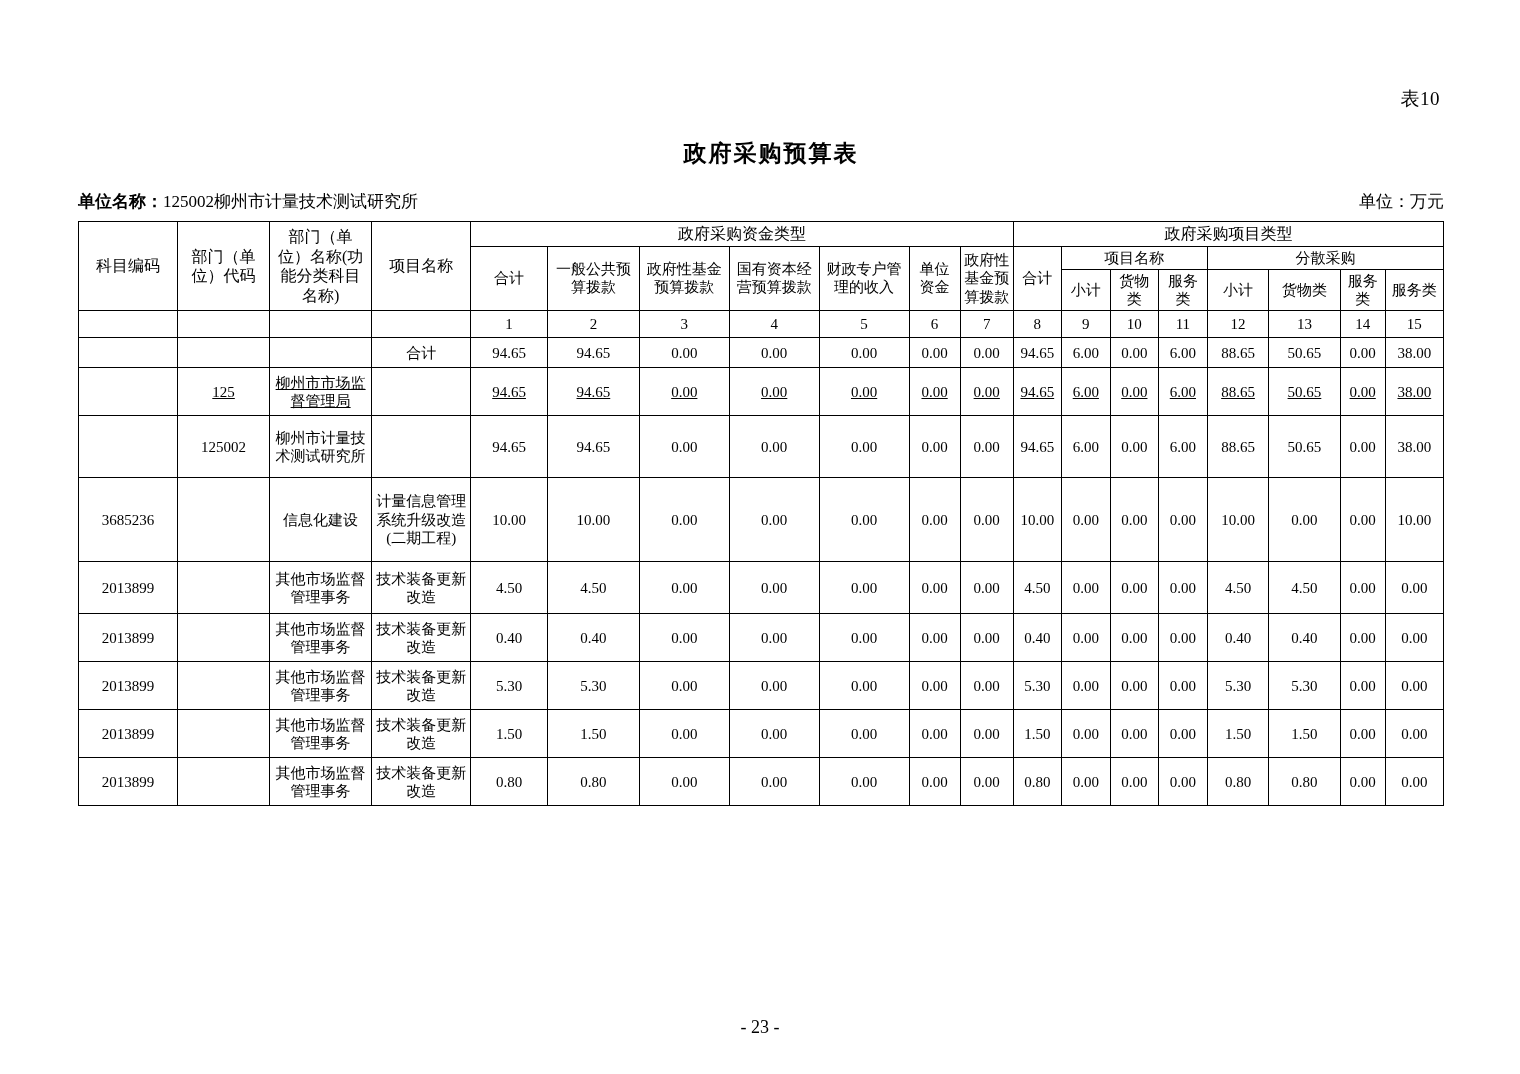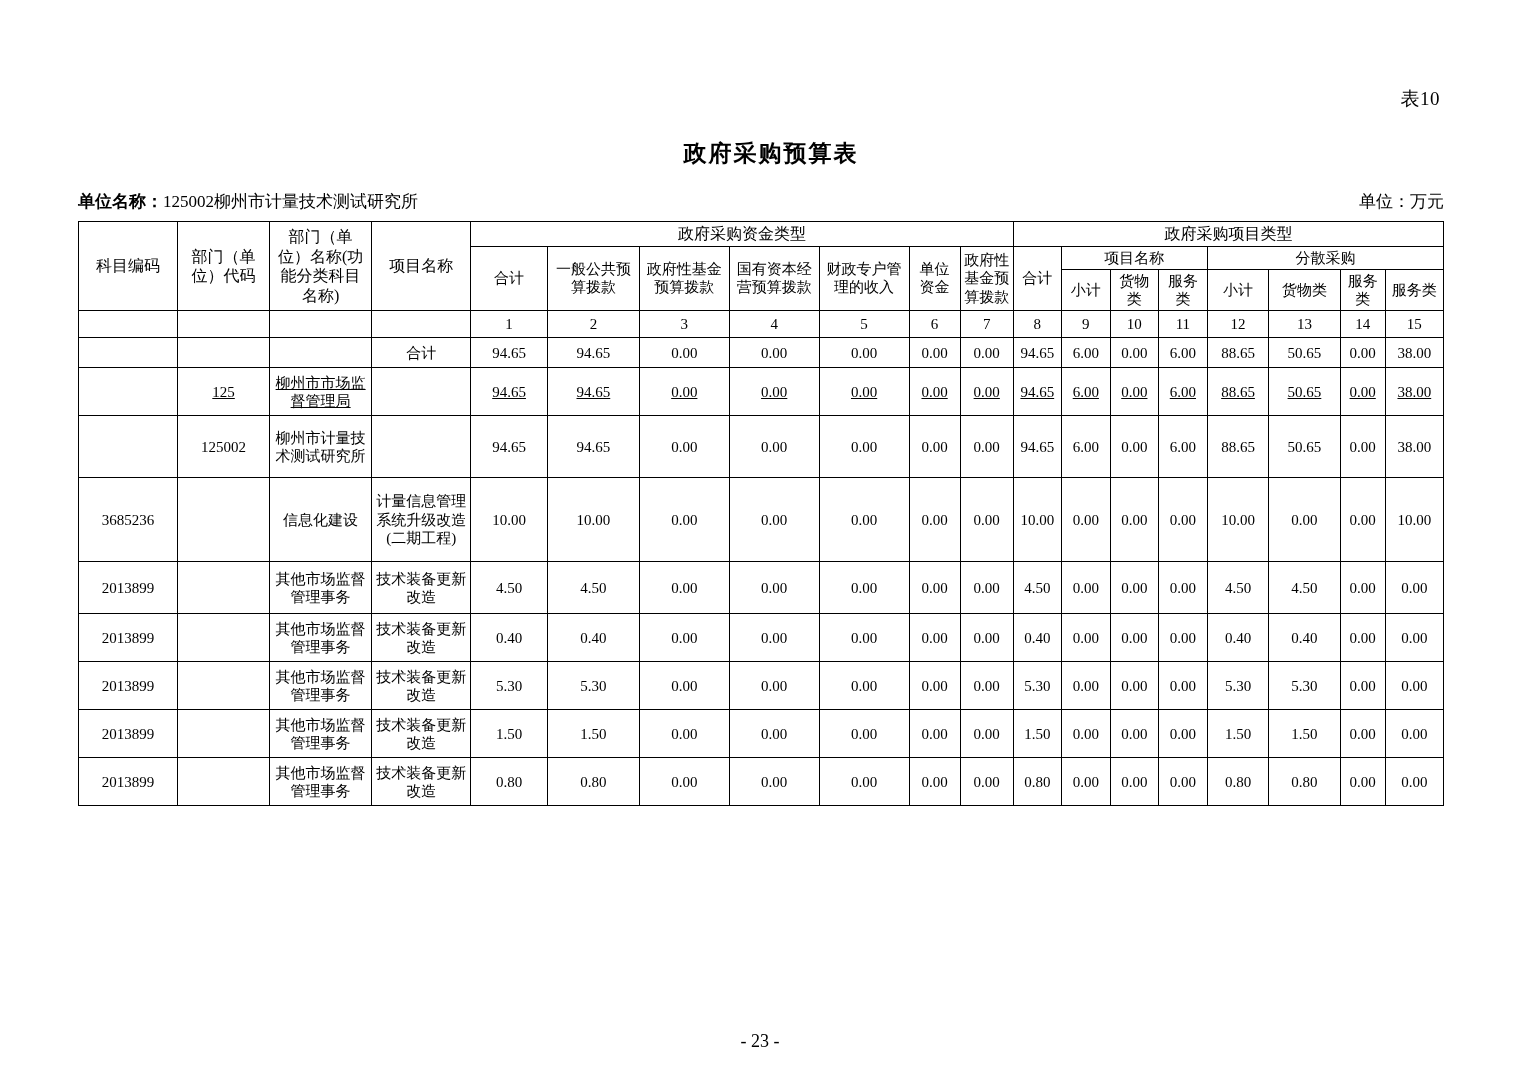--- a/index.html
+++ b/index.html
@@ -93,21 +93,21 @@
   }
   .vert-head {
     font-size: 16px;
   }
   .rowlabel-right {
     text-align: right;
     padding-right: 6px;
   }
   .footer {
     position: absolute;
-    bottom: 22px;
+    bottom: 36px;
     left: 0;
     width: 1520px;
     text-align: center;
     font-size: 18px;
   }
 </style>
 </head>
 <body>
 
 <div class="page">

